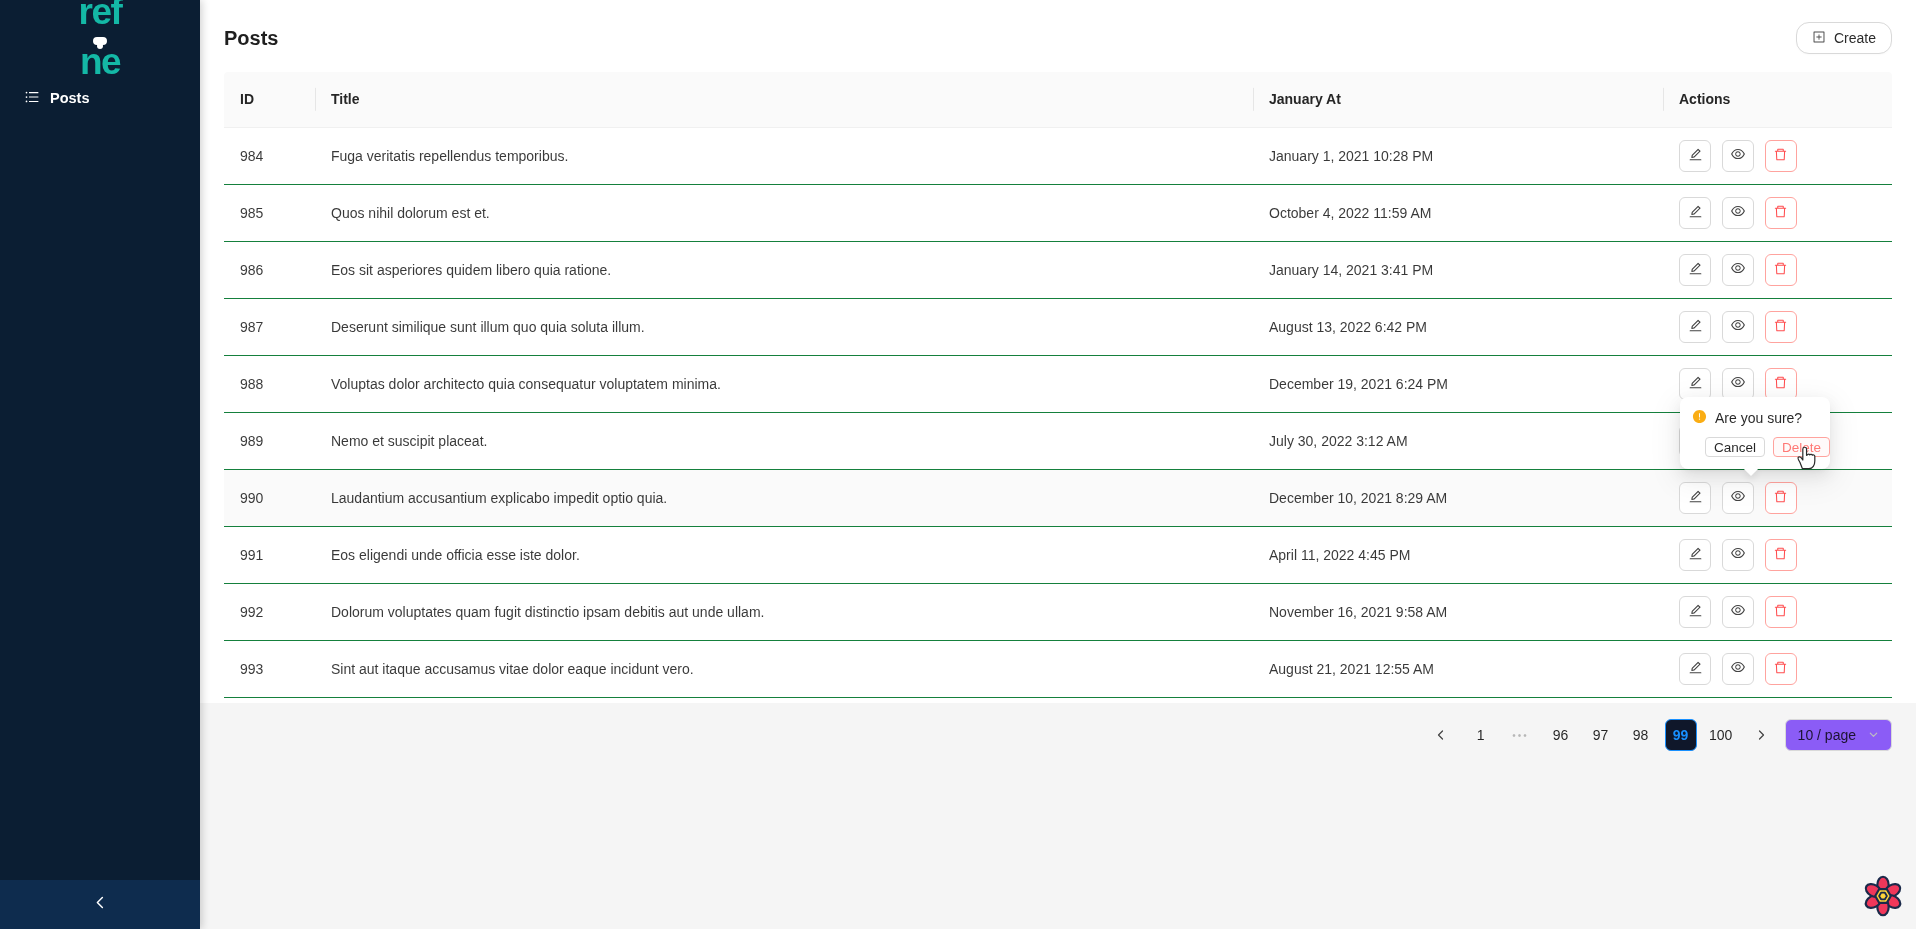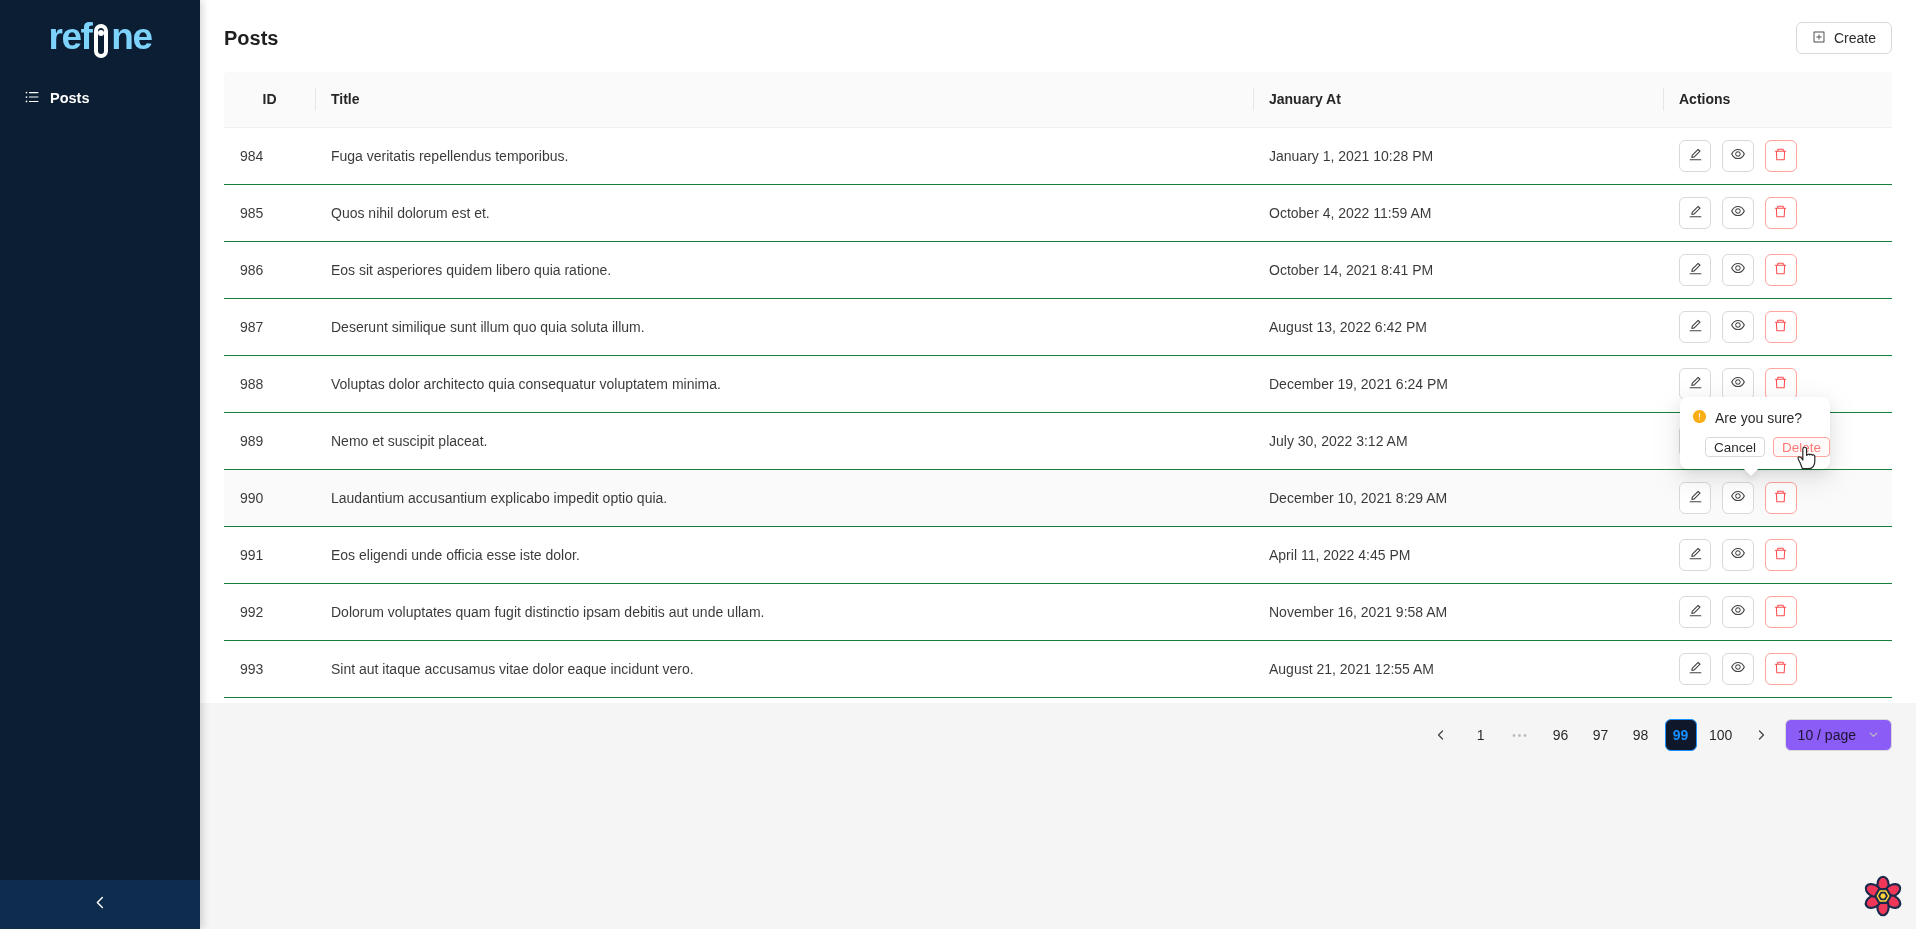--- a/index.html
+++ b/index.html
@@ -4,47 +4,47 @@
 <style>
   * { box-sizing: border-box; margin: 0; padding: 0; }
   html,body { width:1916px; height:929px; }
   body { font-family:"Liberation Sans", sans-serif; background:#f5f5f5; overflow:hidden; }
   .app { position:relative; width:1916px; height:929px; background:#f5f5f5; overflow:hidden; }
 
   
   .sidebar { position:absolute; left:0; top:0; width:200px; height:929px; background:#0b1e33;
              box-shadow:2px 0 8px rgba(0,0,0,.18); z-index:10; }
   .logo { height:64px; display:flex; align-items:center; justify-content:center; padding-top:10px;
-          color:#7dd3fc; font-size:37px; font-weight:800; letter-spacing:-1.5px; cursor:pointer; }
+          color:#14b8a6; font-size:37px; font-weight:800; letter-spacing:-1.5px; cursor:pointer;flex-direction:column; }
   .logo-i { display:inline-block; width:14px; height:34px; border:4.5px solid #fff; border-radius:10px;
             margin:0 3px; position:relative; top:4px; }
   .logo-i::after { content:""; position:absolute; top:2px; left:50%; transform:translateX(-50%);
                    width:6px; height:6px; border-radius:50%; background:#fff; }
   .menu-item { display:flex; align-items:center; gap:10px; color:#fff; height:40px; padding:0 24px;
                margin-top:14px; font-size:14.5px; font-weight:700; cursor:pointer; }
   .menu-item svg { flex:0 0 auto; }
   .sider-trigger { position:absolute; left:0; right:0; bottom:0; height:49px; background:#0e2c4e;
                    display:flex; align-items:center; justify-content:center; color:#fff; cursor:pointer; }
 
   
   .main { position:absolute; left:200px; top:0; width:1716px; height:929px; }
   .content-card { position:absolute; left:0; top:0; width:1716px; height:703px; background:#fff; }
   .page-header { display:flex; align-items:center; justify-content:space-between; padding:22px 24px 18px 24px; }
   .page-title { font-size:20px; font-weight:700; color:#1f1f1f; }
   .create-btn { display:flex; align-items:center; gap:8px; height:32px; padding:0 15px; background:#fff;
-                border:1px solid #d9d9d9; border-radius:6px; font-size:14px; color:#2b2b2b; cursor:pointer;
+                border:1px solid #d9d9d9; border-radius:13px; font-size:14px; color:#2b2b2b; cursor:pointer;
                 font-family:"Liberation Sans", sans-serif; box-shadow:0 1px 2px rgba(0,0,0,.02); }
   .create-btn svg { fill:#4d4d4d; }
 
   
   table.list { margin:0 24px; width:1668px; border-collapse:collapse; table-layout:fixed; font-size:14px; }
   col.c1{width:91px;} col.c2{width:938px;} col.c3{width:410px;} col.c4{width:229px;}
   th { background:#fafafa; height:55px; text-align:left; padding:0 16px; font-weight:600; color:#262626;
        border-bottom:1px solid #f0f0f0; position:relative; }
-  th:first-child { border-top-left-radius:4px;text-align:center; }
+  th:first-child { border-top-left-radius:4px; }
   th:last-child { border-top-right-radius:4px; }
   th + th::before { content:""; position:absolute; left:0; top:50%; transform:translateY(-50%);
                     width:1px; height:1.6em; background:rgba(0,0,0,.08); }
   td { height:57px; padding:0 16px; color:rgba(0,0,0,.78); border-bottom:1px solid #15803d; background:#fff; }
   tr.hovered td { background:#fafafa; }
   .abtn { width:32px; height:32px; border:1px solid #d9d9d9; border-radius:6px; background:#fff;
           display:inline-flex; align-items:center; justify-content:center; margin-right:7px; cursor:pointer;
           vertical-align:middle; }
   .abtn svg { fill:#434343; }
   .abtn.danger { border-color:#ffa39e; }
@@ -179,21 +179,21 @@
         <span><svg width="15" height="15" viewBox="0 0 1024 1024">
                       <path d="M360 184h-8c4.4 0 8-3.6 8-8v8h304v-8c0 4.4 3.6 8 8 8h-8v72h72v-80c0-35.3-28.7-64-64-64H352c-35.3 0-64 28.7-64 64v80h72v-72zm504 72H160c-17.7 0-32 14.3-32 32v32c0 4.4 3.6 8 8 8h60.4l24.7 523c1.6 34.1 29.8 61 63.9 61h454c34.2 0 62.3-26.8 63.9-61l24.7-523H888c4.4 0 8-3.6 8-8v-32c0-17.7-14.3-32-32-32zM731.3 840H292.7l-24.2-512h487l-24.2 512z"></path>
                     </svg></span>
       </button>
     </td>
   </tr>
 
   <tr>
     <td class="c-id">986</td>
     <td class="c-title">Eos sit asperiores quidem libero quia ratione.</td>
-    <td class="c-date">October 14, 2021 8:41 PM</td>
+    <td class="c-date">January 14, 2021 3:41 PM</td>
     <td class="c-actions">
       <button class="abtn" title="">
         <span><svg width="15" height="15" viewBox="0 0 1024 1024">
                       <path d="M257.7 752c2 0 4-.2 6-.5L431.9 722c2-.4 3.9-1.3 5.3-2.8l423.9-423.9a9.96 9.96 0 000-14.1L694.9 114.9c-1.9-1.9-4.4-2.9-7.1-2.9s-5.2 1-7.1 2.9L256.8 538.8c-1.5 1.5-2.4 3.3-2.8 5.3l-29.5 168.2a33.5 33.5 0 009.4 29.8c6.6 6.4 14.9 9.9 23.8 9.9zm67.4-174.4L687.8 215l73.3 73.3-362.7 362.6-88.9 15.7 15.6-89zM880 836H144c-17.7 0-32 14.3-32 32v36c0 4.4 3.6 8 8 8h784c4.4 0 8-3.6 8-8v-36c0-17.7-14.3-32-32-32z"></path>
                     </svg></span>
       </button>
       <button class="abtn" title="">
         <span><svg width="16" height="16" viewBox="0 0 1024 1024">
                       <path d="M942.2 486.2C847.4 286.5 704.1 186 512 186c-192.2 0-335.4 100.5-430.2 300.3a60.3 60.3 0 000 51.5C176.6 737.5 319.9 838 512 838c192.2 0 335.4-100.5 430.2-300.3 7.7-16.2 7.7-35 0-51.5zM512 766c-161.3 0-279.4-81.8-362.7-254C232.6 339.8 350.7 258 512 258c161.3 0 279.4 81.8 362.7 254C791.5 684.2 673.4 766 512 766zm-4-430c-97.2 0-176 78.8-176 176s78.8 176 176 176 176-78.8 176-176-78.8-176-176-176zm0 288c-61.9 0-112-50.1-112-112s50.1-112 112-112 112 50.1 112 112-50.1 112-112 112z"></path>
                     </svg></span>

